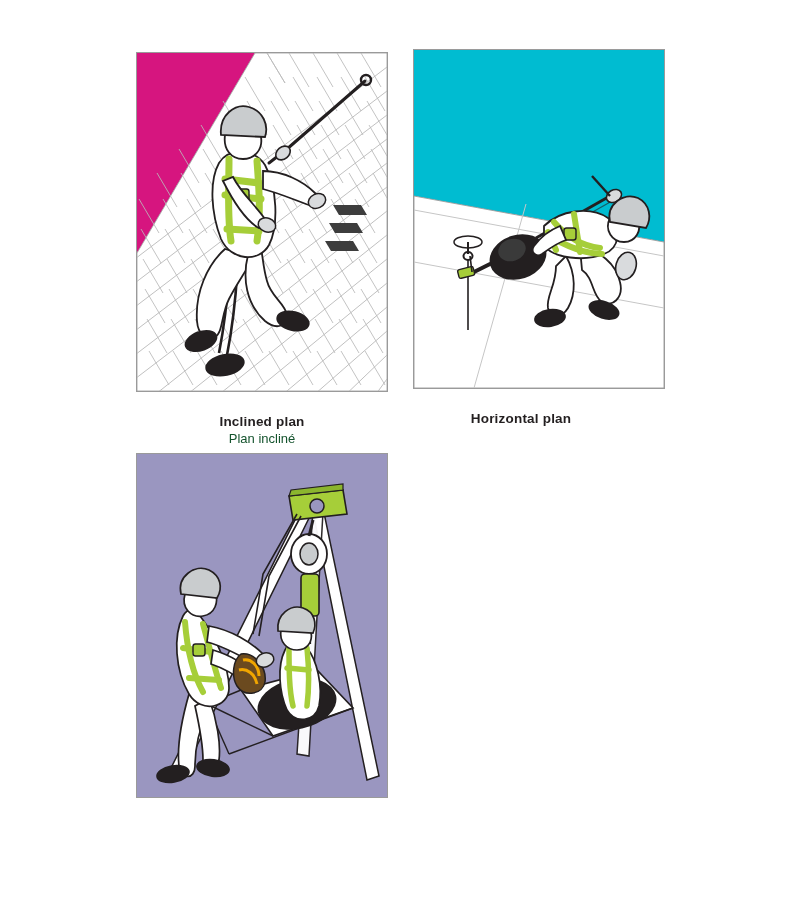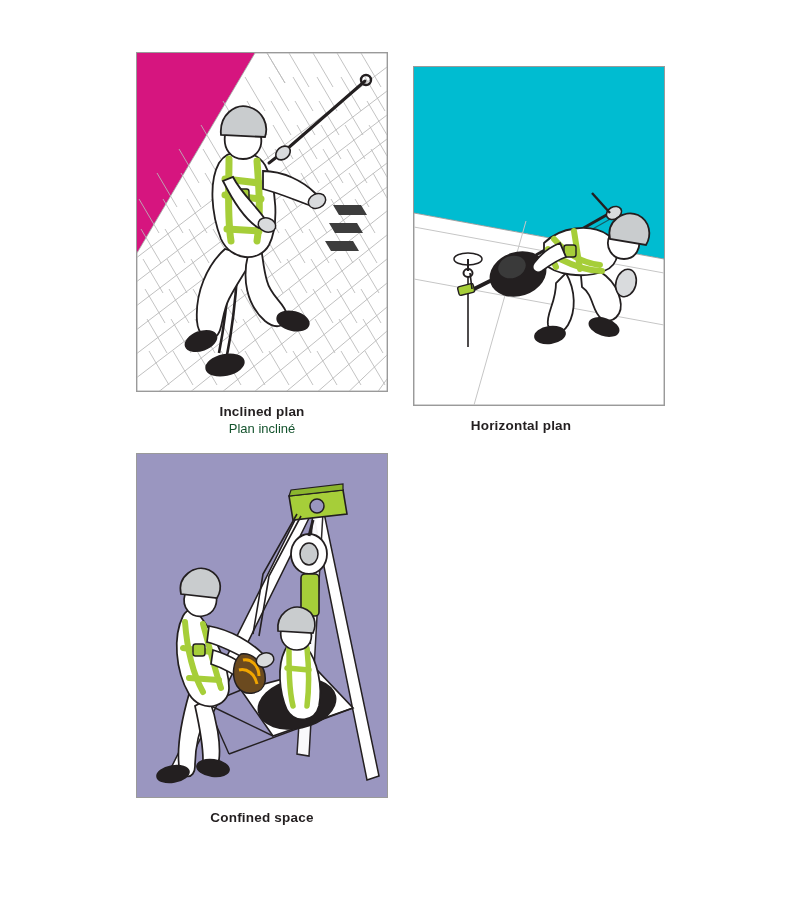--- a/index.html
+++ b/index.html
@@ -26,38 +26,38 @@
   }
   .figure {
     border: 1px solid #9a9a9a;
     background: #ffffff;
     position: relative;
     overflow: hidden;
     box-sizing: border-box;
   }
   .caption {
     text-align: center;
-    margin-top: 11px;
+    margin-top: 21px;
   }
   .caption .title {
     font-size: 13.5px;
     font-weight: bold;
     color: #231f20;
     letter-spacing: 0.2px;
     line-height: 17px;
   }
   .caption .subtitle {
     font-size: 13px;
     color: #14532d;
     line-height: 17px;
   }
   
   #panel-inclined { left: 136px; top: 52px; width: 252px; }
   #panel-inclined .figure { width: 252px; height: 340px; }
-  #panel-horizontal { left: 413px; top: 66px; width: 216px; }
+  #panel-horizontal { left: 413px; top: 49px; width: 216px; }
   #panel-horizontal .figure { width: 252px; height: 340px; }
   #panel-confined { left: 136px; top: 453px; width: 252px; }
   #panel-confined .figure { width: 252px; height: 345px; }
 
   svg { display: block; }
 </style>
 </head>
 <body>
 
 <div class="sheet">
@@ -426,17 +426,16 @@
               <path d="M104,200 C96,206 94,222 100,232 C108,244 126,240 128,228 C130,214 118,198 104,200 Z" fill="#6b4a1f" stroke="#231f20" stroke-width="1.5"></path>
               <path d="M106,206 C114,204 122,212 122,222" stroke="#f0a500" stroke-width="3" fill="none"></path>
               <path d="M102,216 C110,214 118,220 120,230" stroke="#f0a500" stroke-width="3" fill="none"></path>
             </g>
             <ellipse cx="128" cy="206" rx="9" ry="7" fill="#d9dbdd" stroke="#231f20" stroke-width="1.5" transform="rotate(-20 128 206)"></ellipse>
           </g>
         </g>
       </svg>
     </div>
     <div class="caption">
-      <div class="title">Confined space</div>
     </div>
   </div>
 
 </div>
 
 </body></html>

